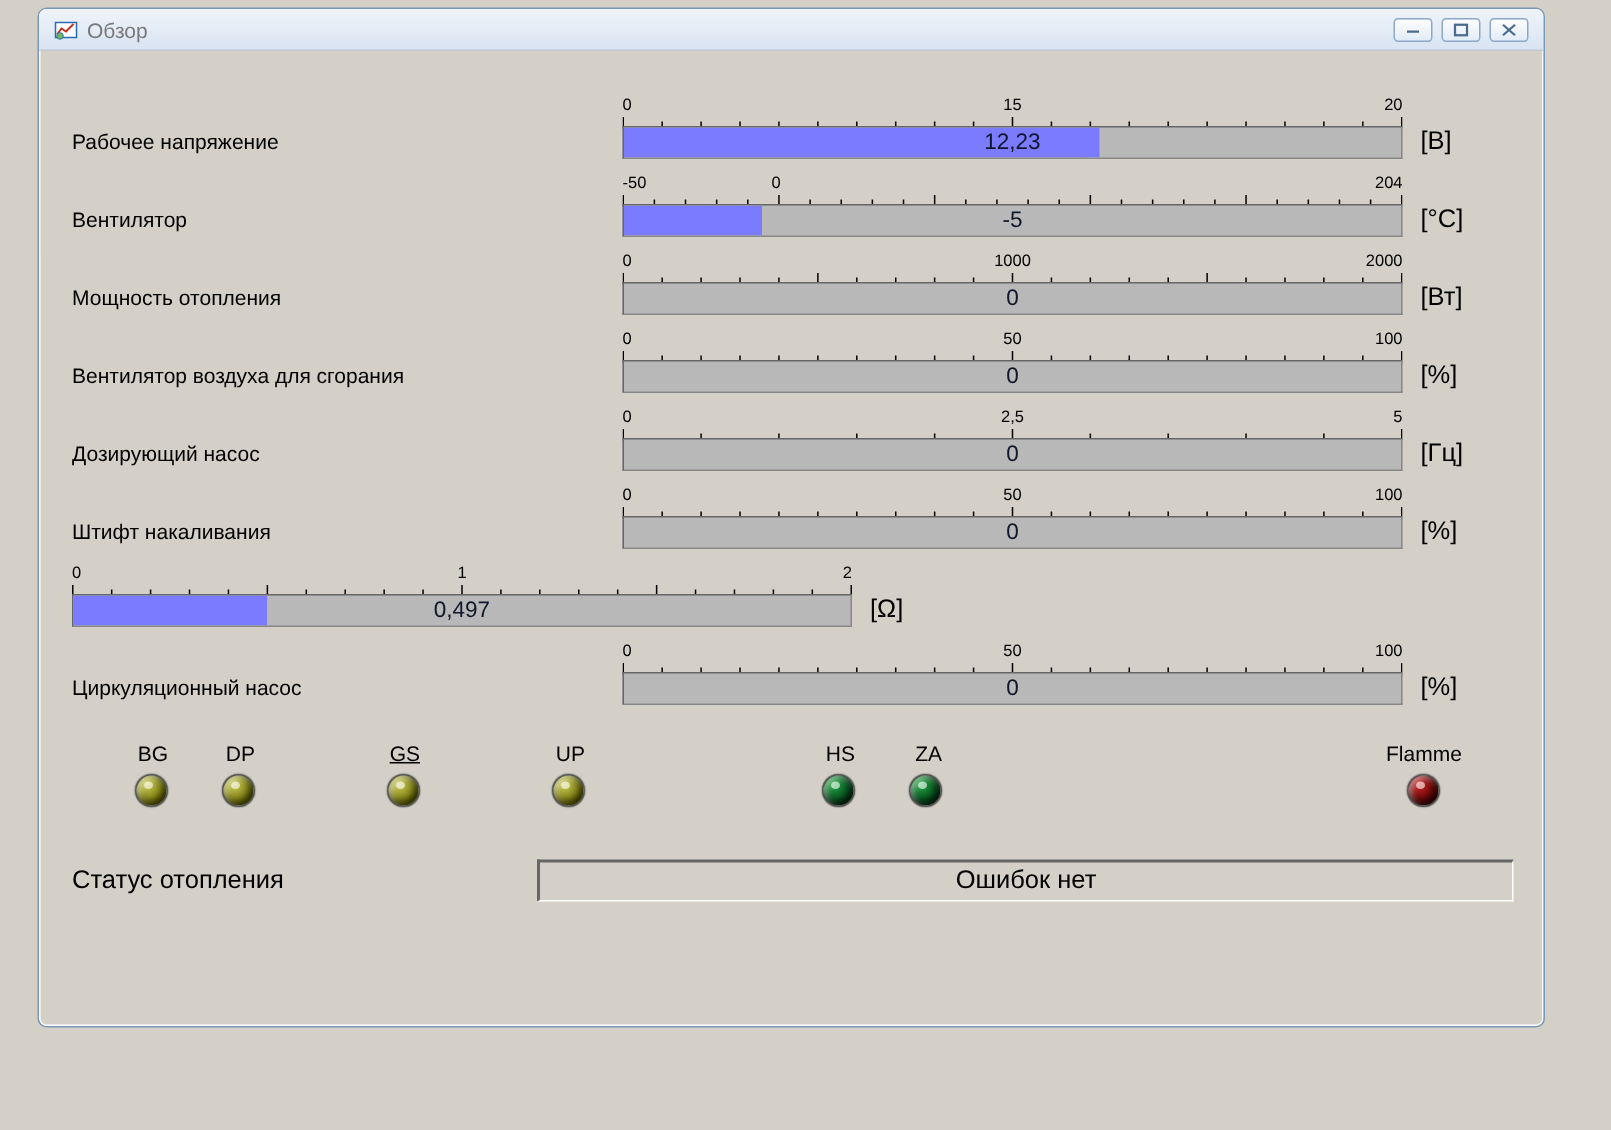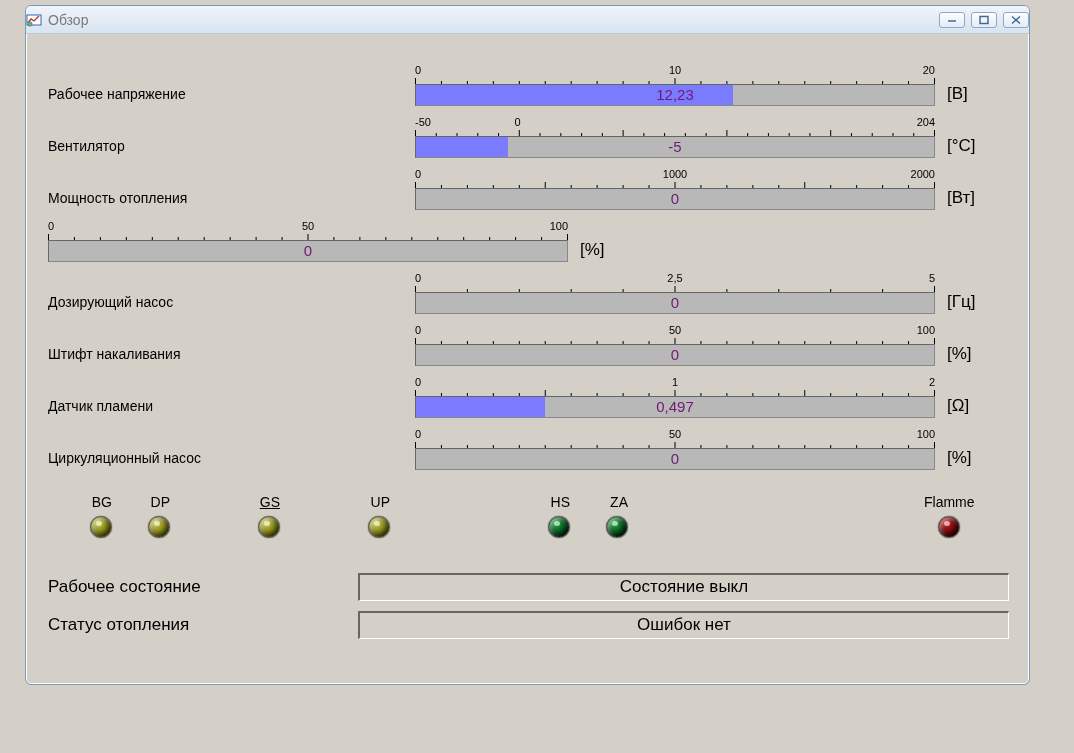--- a/index.html
+++ b/index.html
@@ -25,21 +25,21 @@
     border-radius: 6px;
     box-shadow: 0 0 0 1px #fff inset;
   }
   .titlebar {
     height: 28px;
     background: linear-gradient(#f0f4fa, #d8e4f2);
     border-bottom: 1px solid #c0c8d8;
     border-radius: 5px 5px 0 0;
     display: flex;
     align-items: center;
-    padding: 0 0;
+    padding: 0 10px;
   }
   .titlebar-icon {
     width: 16px;
     height: 16px;
     margin-right: 6px;
     display: inline-block;
     position: relative;
   }
   .titlebar-icon svg { display:block; }
   .titlebar-title {
@@ -115,21 +115,21 @@
     bottom: 0;
     background: #7b7bff;
   }
   .bar-value {
     position: absolute;
     left: 0; right: 0;
     top: 0;
     text-align: center;
     font-size: 15px;
     line-height: 20px;
-    color: #701a75;
+    color: #0f172a;
   }
   .unit {
     width: 60px;
     padding-left: 12px;
     padding-bottom: 2px;
     font-size: 17px;
   }
   .leds-row {
     margin-top: 18px;
     display: flex;
@@ -220,21 +220,21 @@
     </div>
   </div>
 
   <div class="content">
     <div id="rows">
         <div class="row">
     <div class="row-label">Рабочее напряжение</div>
     <div class="gauge-col">
       <div class="scale">
         <span class="lbl left" style="left:0%">0</span>
-              <span class="lbl " style="left:50%">10</span>
+              <span class="lbl " style="left:50%">15</span>
               <span class="lbl right" style="left:100%">20</span>
         <div class="ticks">
                 <svg width="520" height="10" style="display:block">
                   <line x1="0.5" y1="10" x2="0.5" y2="2" stroke="#000" stroke-width="1"></line>
                   <line x1="26.450000000000003" y1="10" x2="26.450000000000003" y2="5" stroke="#000" stroke-width="1"></line>
                   <line x1="52.400000000000006" y1="10" x2="52.400000000000006" y2="5" stroke="#000" stroke-width="1"></line>
                   <line x1="78.35" y1="10" x2="78.35" y2="5" stroke="#000" stroke-width="1"></line>
                   <line x1="104.30000000000001" y1="10" x2="104.30000000000001" y2="5" stroke="#000" stroke-width="1"></line>
                   <line x1="130.25" y1="10" x2="130.25" y2="5" stroke="#000" stroke-width="1"></line>
                   <line x1="156.2" y1="10" x2="156.2" y2="5" stroke="#000" stroke-width="1"></line>
@@ -344,20 +344,21 @@
               </div>
       </div>
       <div class="bar">
         <div class="bar-fill" style="width:0%"></div>
         <div class="bar-value">0</div>
       </div>
     </div>
     <div class="unit">[Вт]</div>
         </div>
         <div class="row">
+    <div class="row-label">Вентилятор воздуха для сгорания</div>
     <div class="gauge-col">
       <div class="scale">
         <span class="lbl left" style="left:0%">0</span>
               <span class="lbl " style="left:50%">50</span>
               <span class="lbl right" style="left:100%">100</span>
         <div class="ticks">
                 <svg width="520" height="10" style="display:block">
                   <line x1="0.5" y1="10" x2="0.5" y2="2" stroke="#000" stroke-width="1"></line>
                   <line x1="26.450000000000003" y1="10" x2="26.450000000000003" y2="5" stroke="#000" stroke-width="1"></line>
                   <line x1="52.400000000000006" y1="10" x2="52.400000000000006" y2="5" stroke="#000" stroke-width="1"></line>
@@ -456,21 +457,20 @@
               </div>
       </div>
       <div class="bar">
         <div class="bar-fill" style="width:0%"></div>
         <div class="bar-value">0</div>
       </div>
     </div>
     <div class="unit">[%]</div>
         </div>
         <div class="row">
-    <div class="row-label">Датчик пламени</div>
     <div class="gauge-col">
       <div class="scale">
         <span class="lbl left" style="left:0%">0</span>
               <span class="lbl " style="left:50%">1</span>
               <span class="lbl right" style="left:100%">2</span>
         <div class="ticks">
                 <svg width="520" height="10" style="display:block">
                   <line x1="0.5" y1="10" x2="0.5" y2="2" stroke="#000" stroke-width="1"></line>
                   <line x1="26.450000000000003" y1="10" x2="26.450000000000003" y2="5" stroke="#000" stroke-width="1"></line>
                   <line x1="52.400000000000006" y1="10" x2="52.400000000000006" y2="5" stroke="#000" stroke-width="1"></line>
@@ -572,22 +572,18 @@
     <div class="led green"></div>
         </div>
         <div class="led-group" style="left: 876px;">
           <div class="lname">Flamme</div>
     <div class="led red"></div>
         </div>
       </div>
 
     <div class="status-section">
       <div class="status-row">
-        <div class="status-label">Рабочее состояние</div>
-        <div class="status-box">Состояние выкл</div>
-      </div>
-      <div class="status-row">
         <div class="status-label">Статус отопления</div>
         <div class="status-box">Ошибок нет</div>
       </div>
     </div>
   </div>
 </div>
 
 </body></html>

